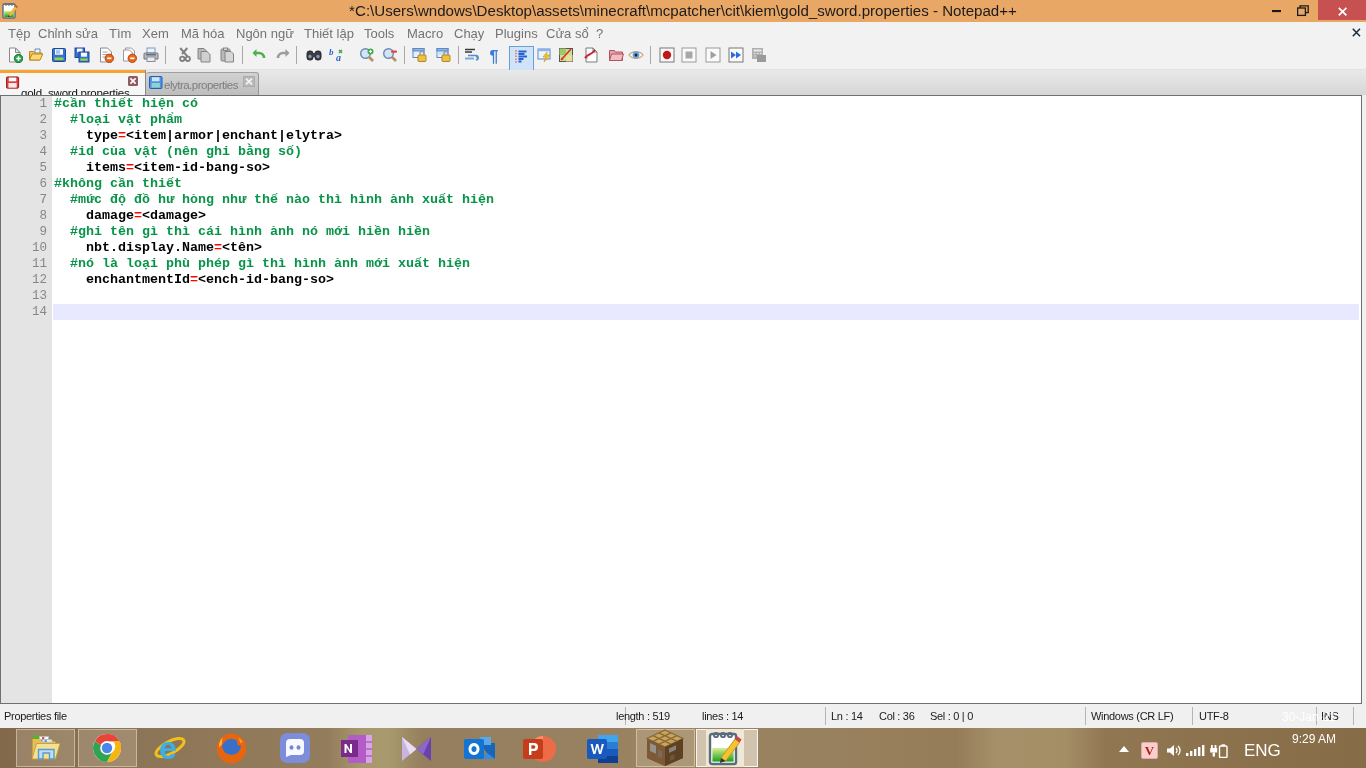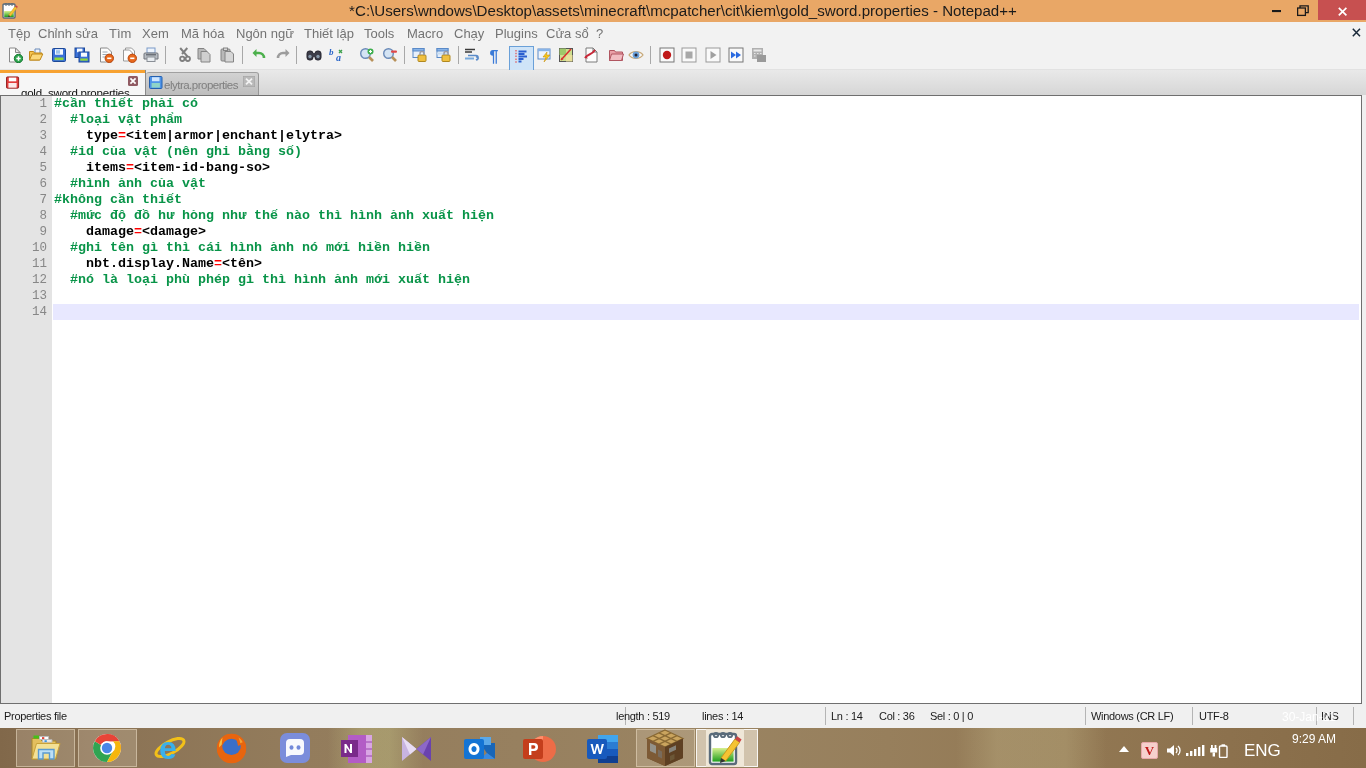--- a/index.html
+++ b/index.html
@@ -314,32 +314,32 @@
     <div>8</div>
     <div>9</div>
     <div>10</div>
     <div>11</div>
     <div>12</div>
     <div>13</div>
     <div>14</div>
   </div>
 <div id="hl14" class="abs"></div>
 <div id="code" class="abs">
-    <div><span class="cm">#cần thiết phải có</span></div>
+    <div><span class="cm">#cần thiết hiện có</span></div>
 <div><span class="cm">  #loại vật phẩm</span></div>
 <div>    type<span class="eq">=</span>&lt;item|armor|enchant|elytra&gt;</div>
 <div><span class="cm">  #id của vật (nên ghi bằng số)</span></div>
 <div>    items<span class="eq">=</span>&lt;item-id-bang-so&gt;</div>
-<div><span class="cm">  #hình ảnh của vật</span></div>
 <div><span class="cm">#không cần thiết</span></div>
 <div><span class="cm">  #mức độ đồ hư hỏng như thế nào thì hình ảnh xuất hiện</span></div>
 <div>    damage<span class="eq">=</span>&lt;damage&gt;</div>
 <div><span class="cm">  #ghi tên gì thì cái hình ảnh nó mới hiền hiền</span></div>
 <div>    nbt.display.Name<span class="eq">=</span>&lt;tên&gt;</div>
 <div><span class="cm">  #nó là loại phù phép gì thì hình ảnh mới xuất hiện</span></div>
+<div>    enchantmentId<span class="eq">=</span>&lt;ench-id-bang-so&gt;</div>
   </div>
 
 <div id="statusbar" class="abs"></div>
 <div class="st" style="left:4px">Properties file</div>
 <div class="ssep" style="left:625px"></div>
 <div class="st" style="left:616px">length : 519</div>
 <div class="st" style="left:702px">lines : 14</div>
 <div class="ssep" style="left:825px"></div>
 <div class="st" style="left:831px">Ln : 14</div>
 <div class="st" style="left:879px">Col : 36</div>

